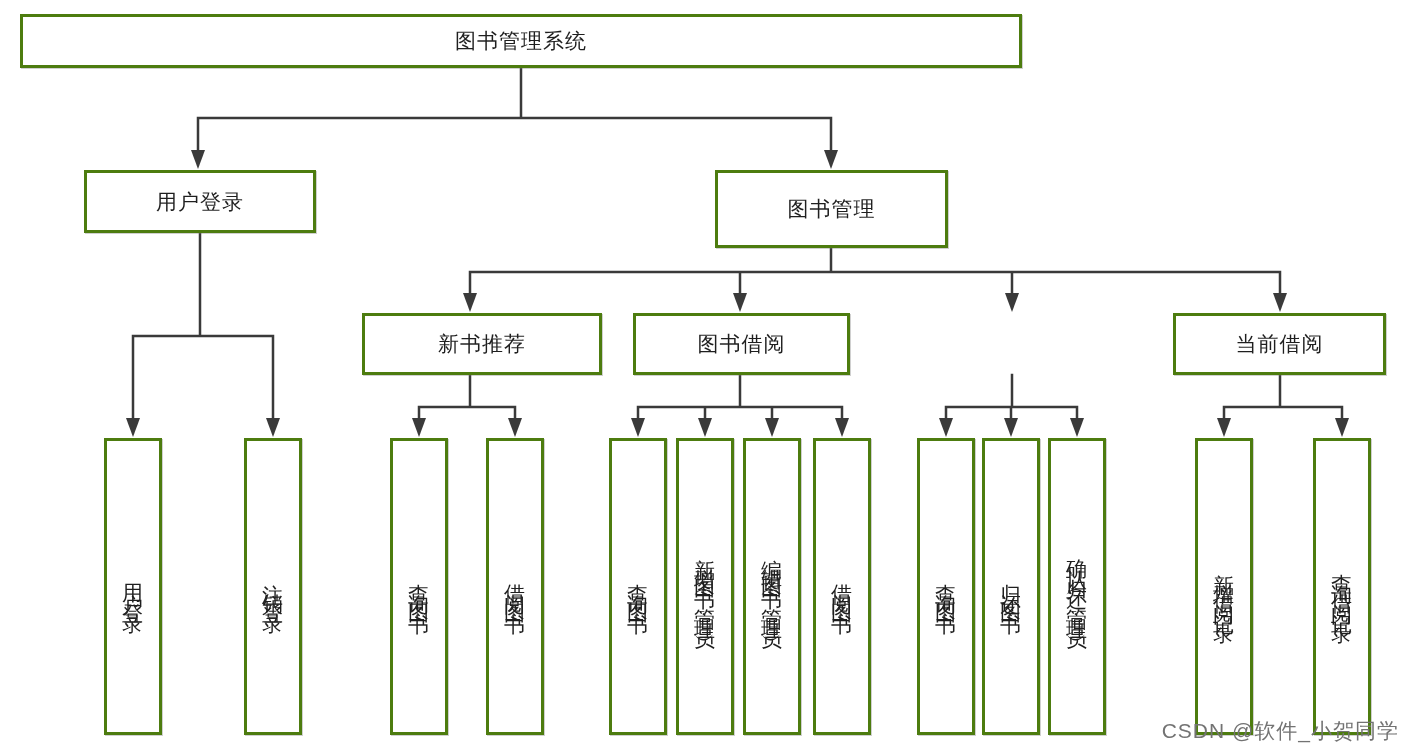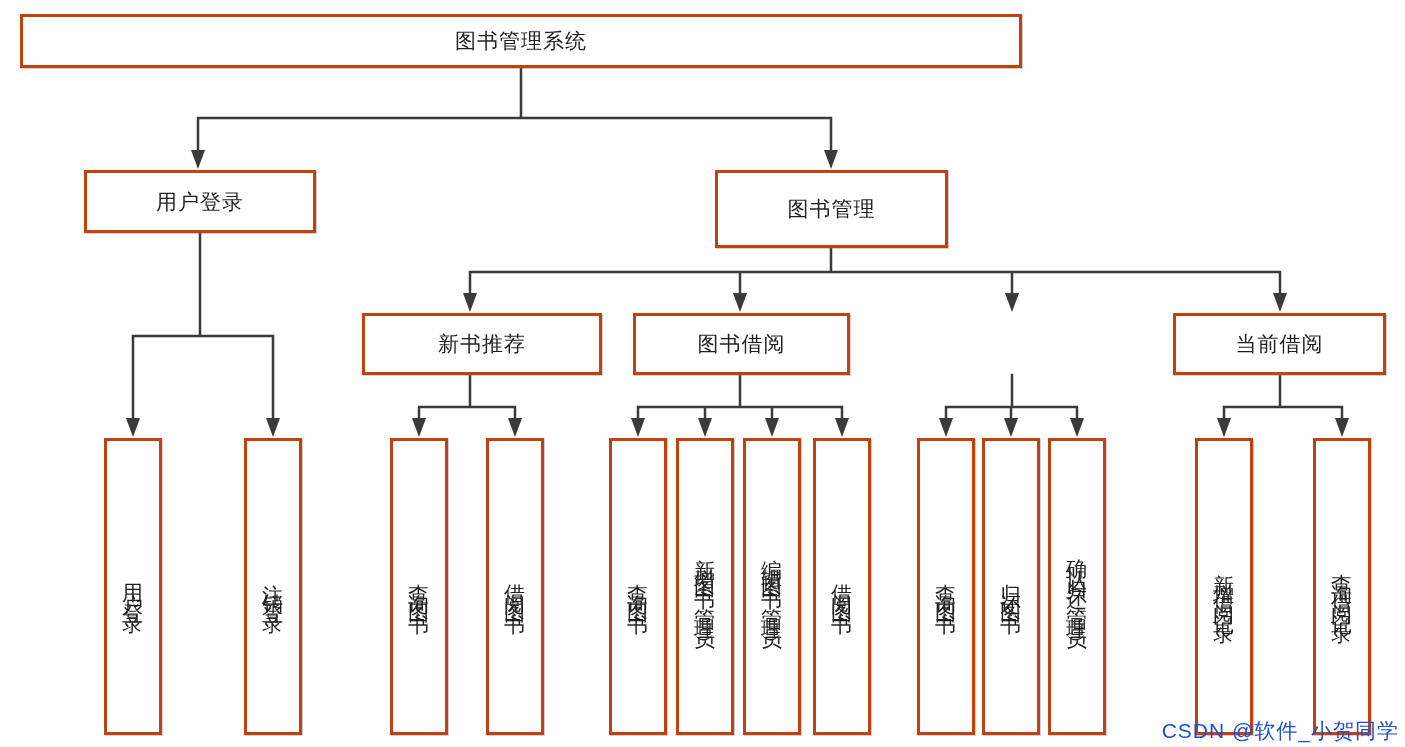--- a/index.html
+++ b/index.html
@@ -20,41 +20,41 @@
     left: 0;
     top: 0;
     width: 1405px;
     height: 747px;
     pointer-events: none;
   }
   .box {
     position: absolute;
     box-sizing: border-box;
     background: #ffffff;
-    border: 3px solid #c2410c;
+    border: 3px solid #4d7c0f;
     display: flex;
     align-items: center;
     justify-content: center;
     color: #1f1f1f;
     font-size: 21px;
     letter-spacing: 1px;
     box-shadow: 1px 1px 0 rgba(120,120,120,0.35);
   }
   .box.vert span {
     writing-mode: vertical-rl;
     line-height: 1;
     letter-spacing: 10px;
     white-space: nowrap;
   }
   .watermark {
     position: absolute;
     right: 6px;
     bottom: 2px;
     font-size: 21px;
-    color: #1d4ed8;
+    color: #737373;
     letter-spacing: 1px;
     user-select: none;
   }
 </style>
 </head>
 <body>
 
 <div class="stage">
 
   <svg class="connectors" viewBox="0 0 1405 747" aria-hidden="true">

